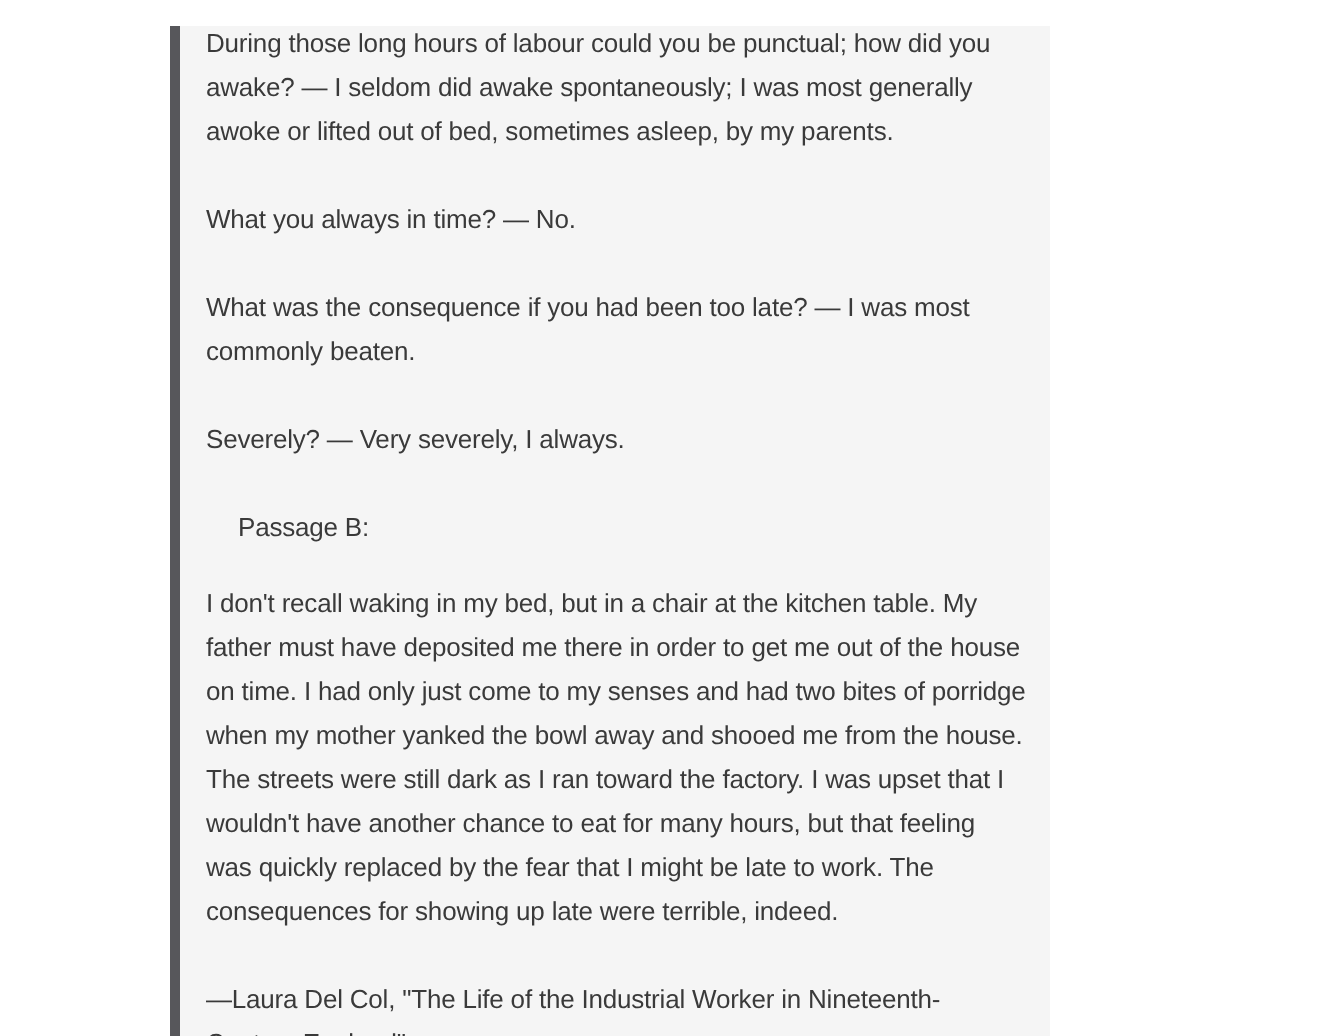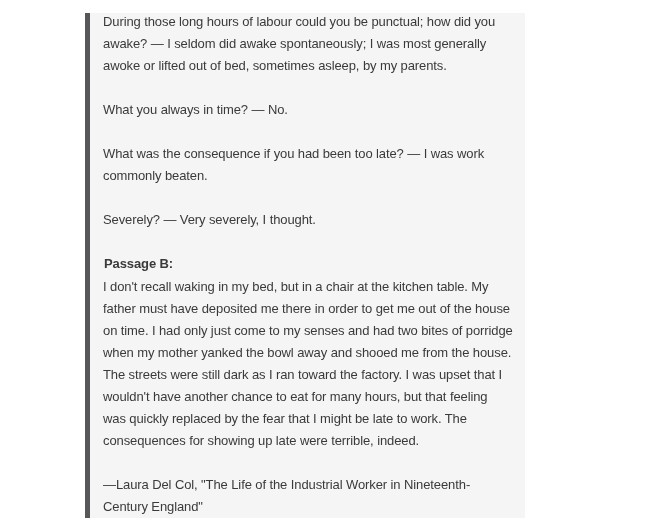--- a/index.html
+++ b/index.html
@@ -38,35 +38,35 @@
     letter-spacing: -0.1px;
     color: #3a3a3a;
   }
   .passage-text p {
     margin: 0 0 22px 0;
   }
   .passage-text p.first {
     margin-top: -2px;
   }
   .passage-text p.label-b {
-    margin: 1px;
-    font-weight: 700;
+    margin: 16px;
+    font-weight: 400;
   }
   .passage-text p.citation {
     margin: 0;
   }
 </style>
 </head>
 <body>
 
 <div class="viewport">
   <div class="passage-card">
     <div class="passage-text">
       <p class="first">During those long hours of labour could you be punctual; how did you awake? — I seldom did awake spontaneously; I was most generally awoke or lifted out of bed, sometimes asleep, by my parents.</p>
       <p>What you always in time? — No.</p>
-      <p>What was the consequence if you had been too late? — I was work commonly beaten.</p>
-      <p>Severely? — Very severely, I thought.</p>
+      <p>What was the consequence if you had been too late? — I was most commonly beaten.</p>
+      <p>Severely? — Very severely, I always.</p>
       <p class="label-b">Passage B:</p>
       <p>I don't recall waking in my bed, but in a chair at the kitchen table. My father must have deposited me there in order to get me out of the house on time. I had only just come to my senses and had two bites of porridge when my mother yanked the bowl away and shooed me from the house. The streets were still dark as I ran toward the factory. I was upset that I wouldn't have another chance to eat for many hours, but that feeling was quickly replaced by the fear that I might be late to work. The consequences for showing up late were terrible, indeed.</p>
       <p class="citation">—Laura Del Col, "The Life of the Industrial Worker in Nineteenth-Century England"</p>
     </div>
   </div>
 </div>
 
 </body></html>

